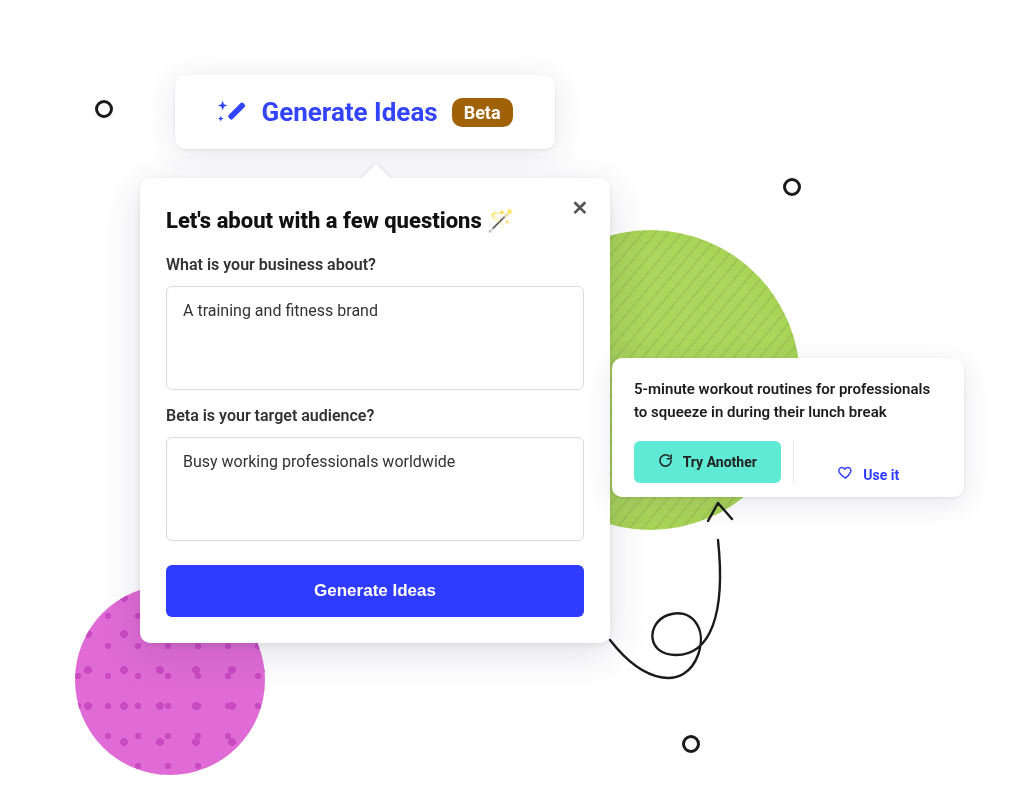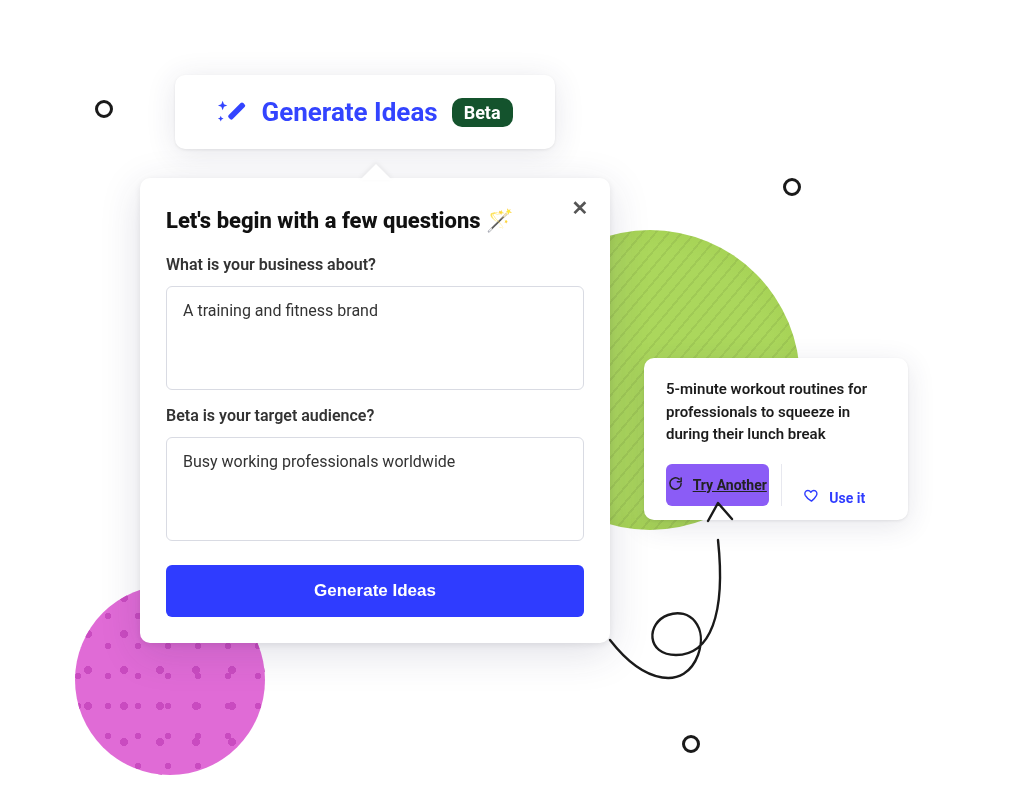--- a/index.html
+++ b/index.html
@@ -28,21 +28,21 @@
       radial-gradient(#c94bc0 15%,transparent 16%);
     background-size:100% 100%,36px 36px,30px 30px;
     background-position:0 0,-5px -5px,18px 16px;}
 
   
   .head-chip{position:absolute;left:175px;top:75px;width:380px;height:74px;
     background:#fff;border-radius:10px;box-shadow:0 4px 30px rgba(50,50,93,.12),
       0 1px 3px rgba(0,0,0,.08);display:flex;align-items:center;justify-content:center;
     gap:14px;}
   .head-chip .title{font-size:26px;font-weight:700;color:#3344ff;}
-  .beta{background:#14532d;color:#fff;font-weight:700;font-size:18px;
+  .beta{background:#a16207;color:#fff;font-weight:700;font-size:18px;
     padding:4px 12px;border-radius:10px;}
   .wand{width:30px;height:30px;display:inline-block;}
 
   
   .card{position:absolute;left:140px;top:178px;width:470px;background:#fff;
     border-radius:10px;box-shadow:0 10px 40px rgba(50,50,93,.15),
       0 2px 6px rgba(0,0,0,.08);padding:30px 26px 26px;}
   .card::before{content:"";position:absolute;top:-14px;left:220px;width:0;height:0;
     border-left:16px solid transparent;border-right:16px solid transparent;
     border-bottom:16px solid #fff;filter:drop-shadow(0 -2px 2px rgba(0,0,0,.06));}
@@ -51,28 +51,28 @@
   .card textarea{width:100%;height:104px;border:1px solid #d9dbe3;border-radius:6px;
     padding:14px 16px;font-size:16px;font-family:inherit;color:#333;resize:none;
     outline:none;}
   .primary-btn{width:100%;margin-top:20px;height:52px;border:none;border-radius:6px;
     background:#2f3cff;color:#fff;font-size:17px;font-weight:600;cursor:pointer;}
   .close-x{position:absolute;right:20px;top:20px;width:20px;height:20px;cursor:pointer;
     color:#555;display:flex;align-items:center;justify-content:center;font-size:20px;
     font-weight:700;}
 
   
-  .idea{position:absolute;left:644px;top:358px;width:264px;background:#fff;
+  .idea{position:absolute;left:612px;top:358px;width:352px;background:#fff;
     border-radius:10px;box-shadow:0 6px 28px rgba(50,50,93,.12),0 1px 3px rgba(0,0,0,.08);
     padding:20px 22px 14px;}
   .idea .txt{font-size:15px;line-height:1.5;font-weight:600;color:#1c1c1c;}
   .idea .row{display:flex;margin-top:18px;border-top:0 solid #eee;}
   .idea .btn{flex:1;display:flex;align-items:center;justify-content:center;gap:10px;
     height:42px;font-size:14px;font-weight:700;cursor:pointer;}
-  .idea .try{background:#8b5cf6;border-radius:6px;margin-right:10px;color:#222;text-decoration:underline;}
+  .idea .try{background:#5eead4;border-radius:6px;margin-right:10px;color:#222;}
   .idea .useit{color:#2f3cff;align-items:flex-end;}
   .idea .sep{width:1px;background:#e7e8ef;margin:0 2px;}
 
   
   .arrow{position:absolute;left:590px;top:495px;width:200px;height:220px;pointer-events:none;}
 </style>
 </head>
 <body>
 
 <div class="blob blob-green"></div>
@@ -90,21 +90,21 @@
         <path d="M4 20 L4.9 22.1 L7 23 L4.9 23.9 L4 26 L3.1 23.9 L1 23 L3.1 22.1 Z"></path>
       </g>
     </svg>
   </span>
   <span class="title">Generate Ideas</span>
   <span class="beta">Beta</span>
 </div>
 
 <div class="card">
   <div class="close-x">✕</div>
-  <h2>Let's begin with a few questions 🪄</h2>
+  <h2>Let's about with a few questions 🪄</h2>
 
   <div class="q">What is your business about?</div>
   <textarea style="">A training and fitness brand</textarea>
 
   <div class="q">Beta is your target audience?</div>
   <textarea style="">Busy working professionals worldwide</textarea>
 
   <button class="primary-btn">Generate Ideas</button>
 </div>
 

